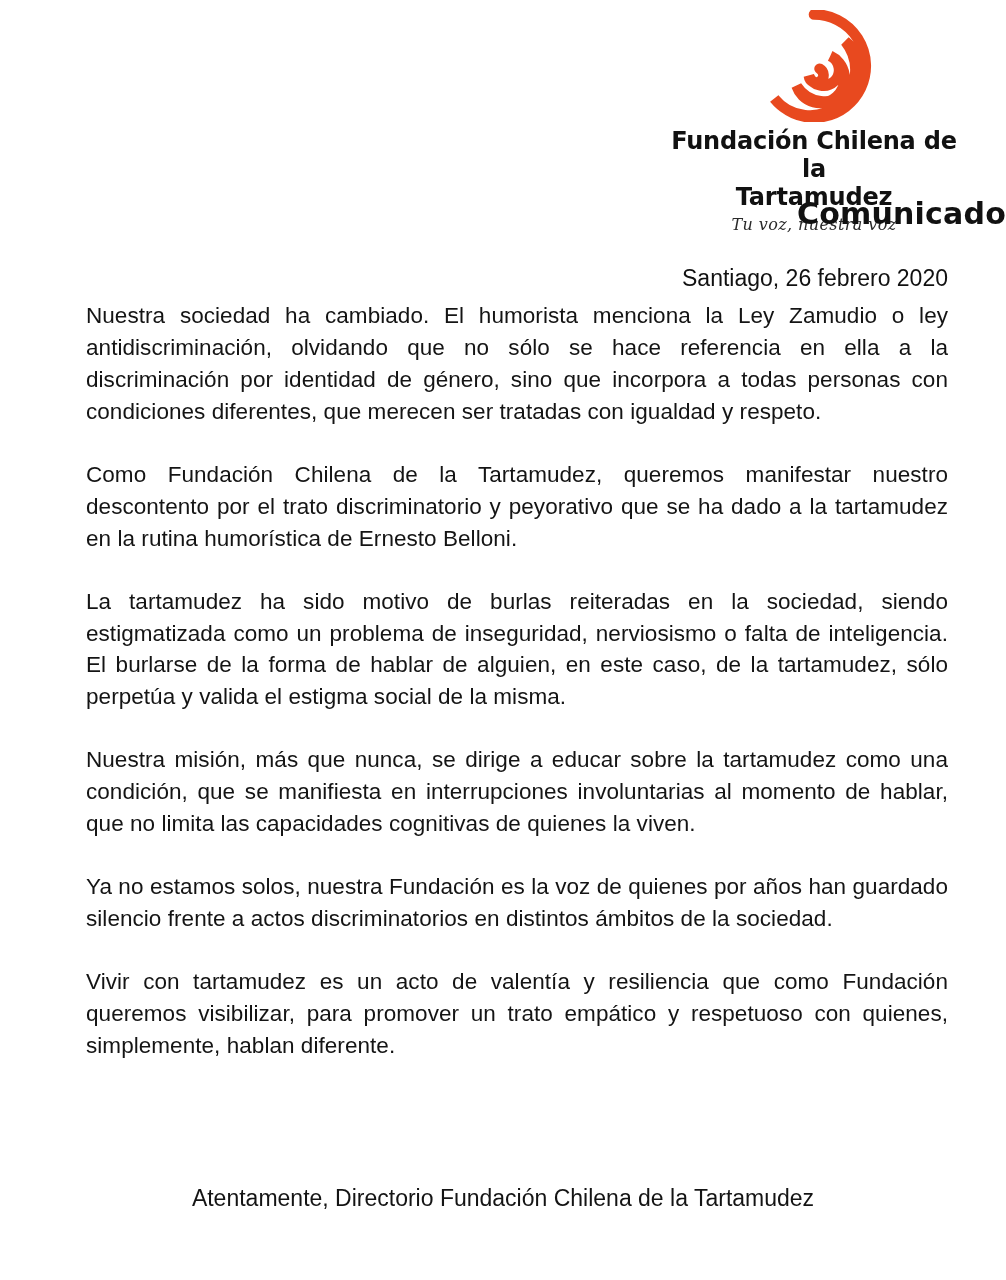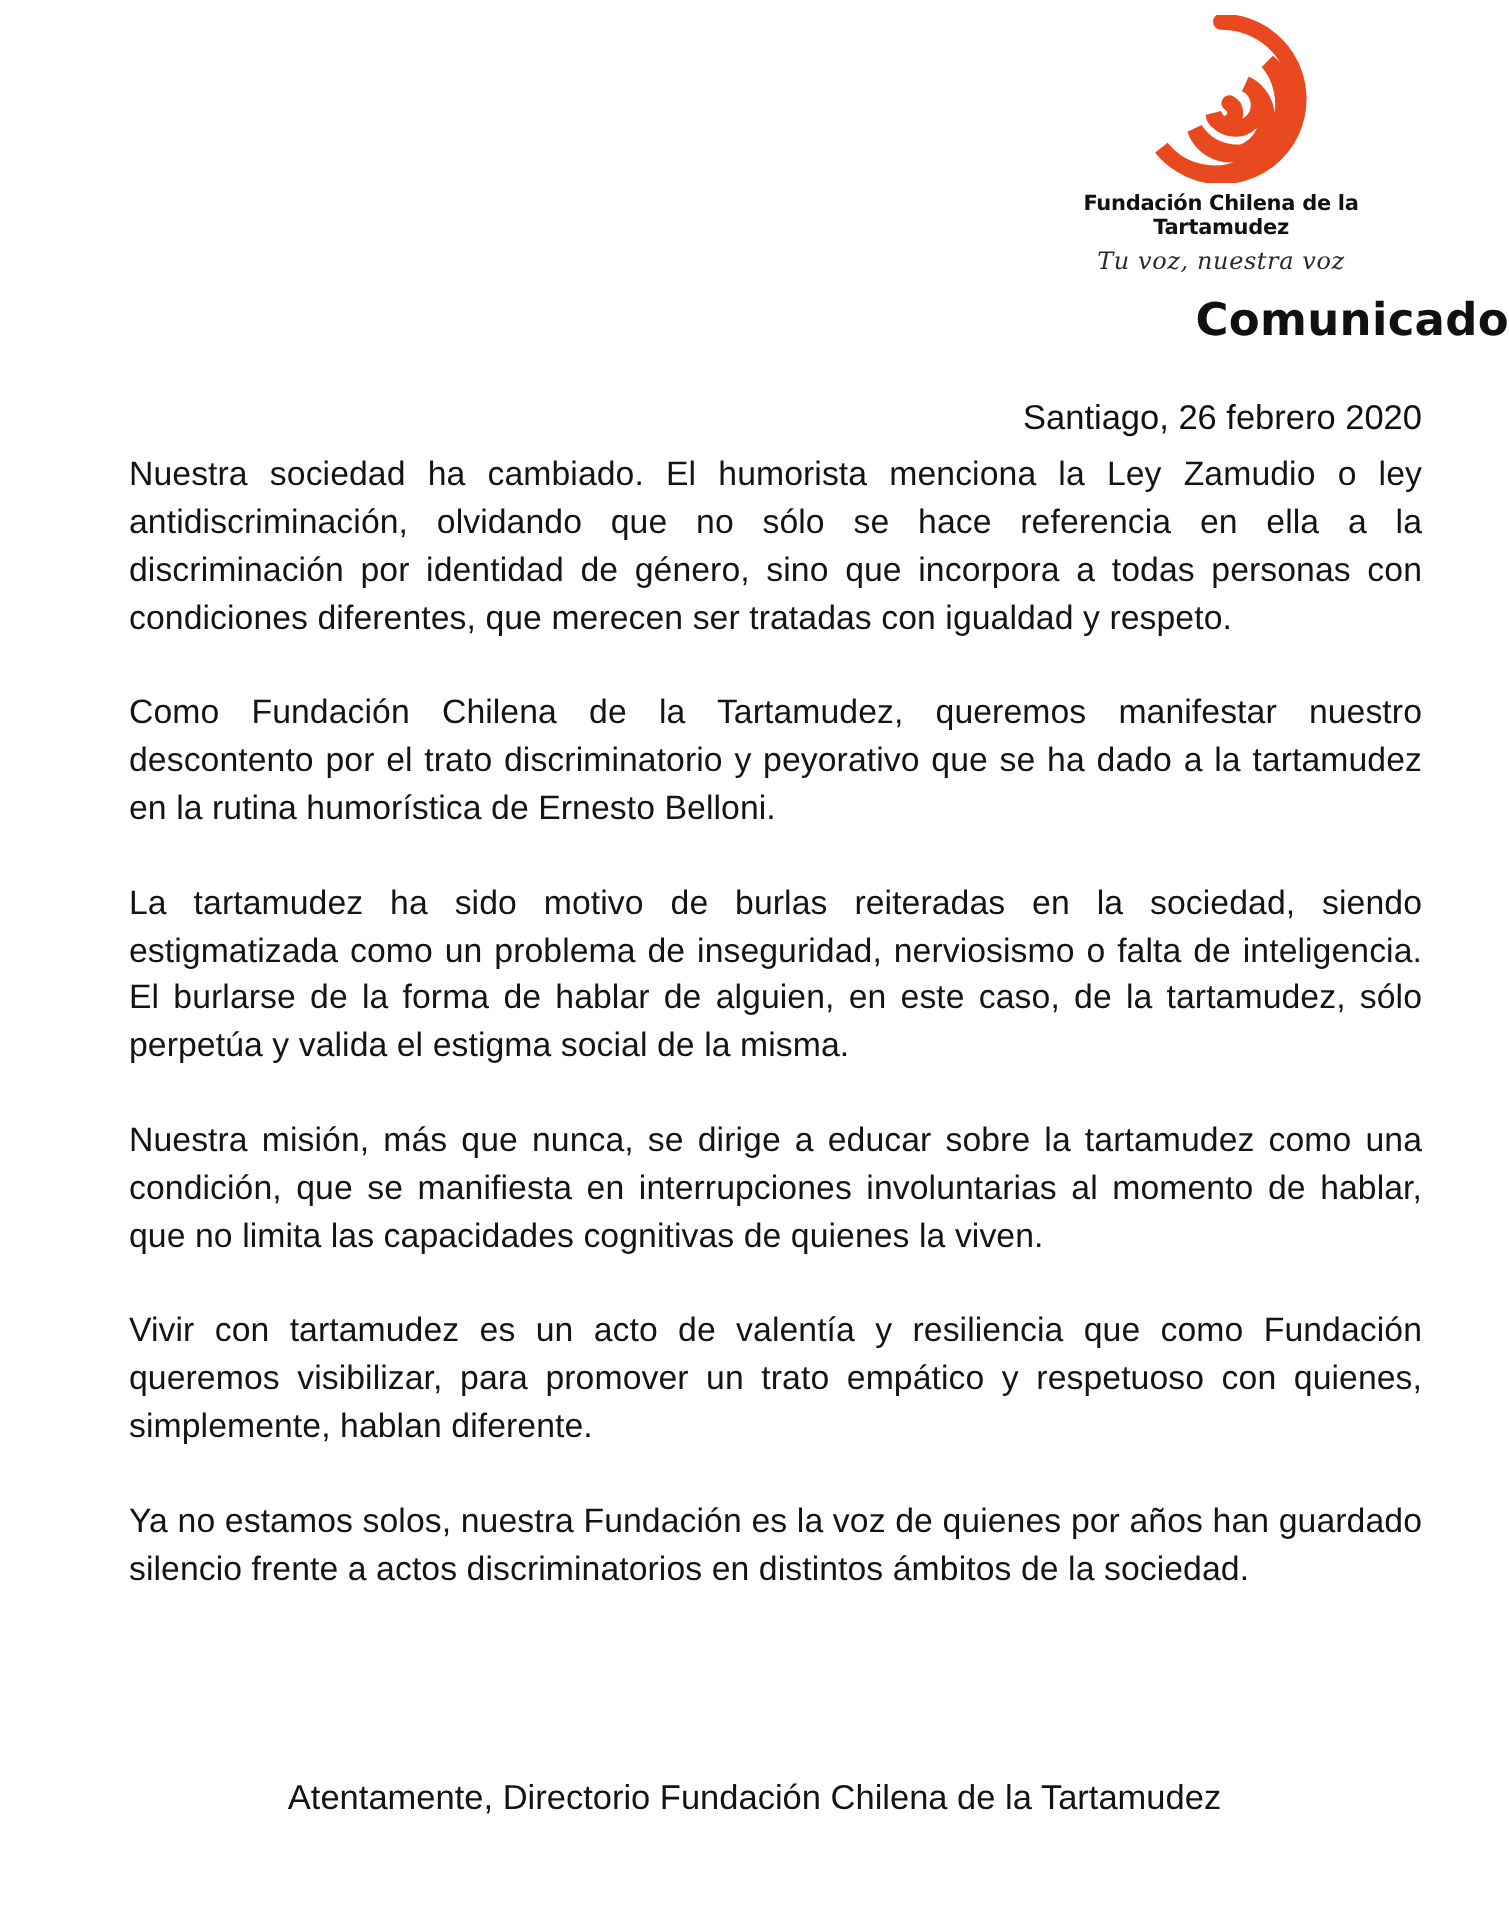--- a/index.html
+++ b/index.html
@@ -33,21 +33,21 @@
   }
   .logo-mark {
     width: 122px;
     height: 112px;
     margin: 0 auto 6px auto;
     display: block;
   }
   .org-name {
     font-family: "DejaVu Sans", sans-serif;
     font-weight: bold;
-    font-size: 14px;
+    font-size: 24px;
     line-height: 1.16;
     color: #111111;
     letter-spacing: -0.2px;
   }
   .org-tagline {
     margin-top: 4px;
     font-family: "DejaVu Serif", serif;
     font-style: italic;
     font-size: 16px;
     color: #2a2a2a;
@@ -124,19 +124,19 @@
 
   <div class="doc-title">Comunicado</div>
 
   <div class="doc-date">Santiago, 26 febrero 2020</div>
 
   <div class="body-copy">
     <p>Nuestra sociedad ha cambiado. El humorista menciona la Ley Zamudio o ley antidiscriminación, olvidando que no sólo se hace referencia en ella a la discriminación por identidad de género, sino que incorpora a todas personas con condiciones diferentes, que merecen ser tratadas con igualdad y respeto.</p>
     <p>Como Fundación Chilena de la Tartamudez, queremos manifestar nuestro descontento por el trato discriminatorio y peyorativo que se ha dado a la tartamudez en la rutina humorística de Ernesto Belloni.</p>
     <p>La tartamudez ha sido motivo de burlas reiteradas en la sociedad, siendo estigmatizada como un problema de inseguridad, nerviosismo o falta de inteligencia. El burlarse de la forma de hablar de alguien, en este caso, de la tartamudez, sólo perpetúa y valida el estigma social de la misma.</p>
     <p>Nuestra misión, más que nunca, se dirige a educar sobre la tartamudez como una condición, que se manifiesta en interrupciones involuntarias al momento de hablar, que no limita las capacidades cognitivas de quienes la viven.</p>
+    <p>Ya no estamos solos, nuestra Fundación es la voz de quienes por años han guardado silencio frente a actos discriminatorios en distintos ámbitos de la sociedad.</p>
     <p>Vivir con tartamudez es un acto de valentía y resiliencia que como Fundación queremos visibilizar, para promover un trato empático y respetuoso con quienes, simplemente, hablan diferente.</p>
-    <p>Ya no estamos solos, nuestra Fundación es la voz de quienes por años han guardado silencio frente a actos discriminatorios en distintos ámbitos de la sociedad.</p>
   </div>
 
   <div class="signoff">Atentamente, Directorio Fundación Chilena de la Tartamudez</div>
 
 </div>
 
 </body></html>

